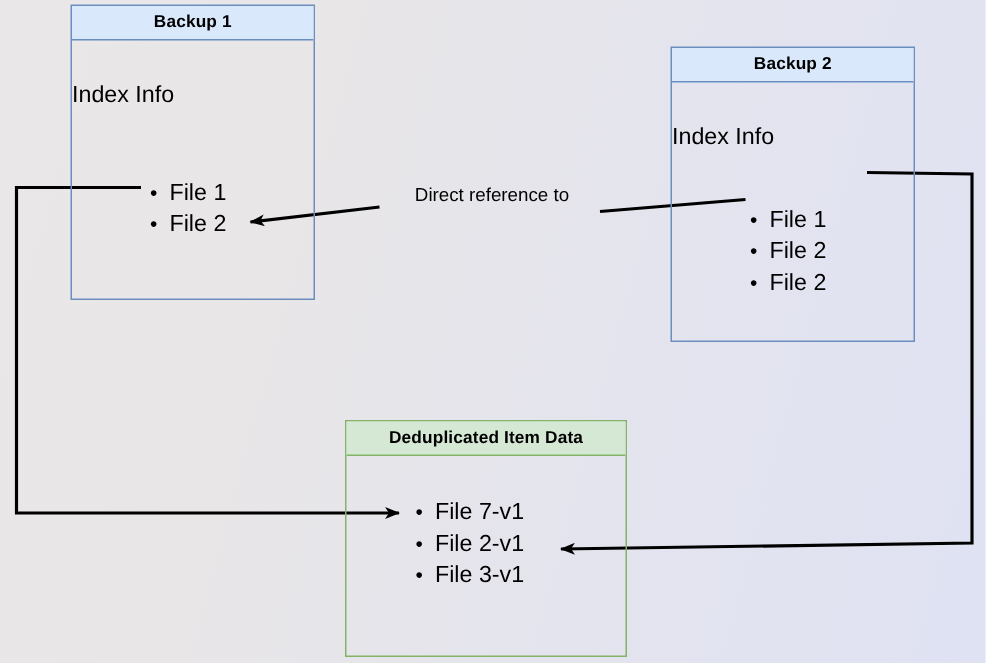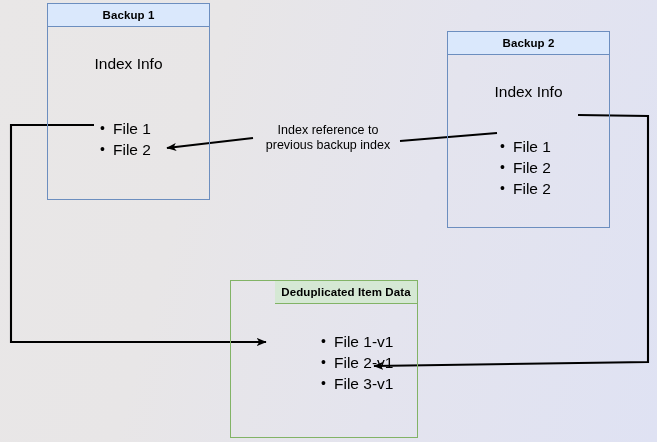--- a/index.html
+++ b/index.html
@@ -28,21 +28,20 @@
     pointer-events: none;
   }
   .node {
     position: absolute;
     box-sizing: border-box;
     border: 1.6px solid #6c8ebf;
     background: transparent;
   }
   .node.green {
     border-color: #82b366;
-    padding-left: 44px;
   }
   .node-header {
     box-sizing: border-box;
     height: 23px;
     line-height: 22px;
     text-align: center;
     font-size: 11.5px;
     font-weight: bold;
     color: #000;
     background: #dae8fc;
@@ -55,21 +54,20 @@
   }
   .node-body {
     position: relative;
     height: calc(100% - 23px);
   }
   .index-label {
     position: absolute;
     left: 0;
     right: 0;
     top: 28px;
-    text-align: center;
     font-size: 15.5px;
     color: #000;
   }
   .bullets {
     position: absolute;
     margin: 0;
     padding: 0;
     list-style: none;
   }
   .bullets li {
@@ -145,25 +143,24 @@
         <li>File 2</li>
         <li>File 2</li>
       </ul>
     </div>
   </div>
 
   <div class="node green" style="left:230px; top:280px; width:188px; height:158px;">
     <div class="node-header">Deduplicated Item Data</div>
     <div class="node-body">
       <ul class="bullets" style="left:46px; top:27px;">
-        <li>File 1-v1</li>
+        <li>File 7-v1</li>
         <li>File 2-v1</li>
         <li>File 3-v1</li>
       </ul>
     </div>
   </div>
 
   <div class="edge-label" style="left:248px; top:123px; width:160px;">
-    <div>Index reference to</div>
-    <div>previous backup index</div>
+    <div>Direct reference to</div>
   </div>
 
 </div>
 
 </body></html>

